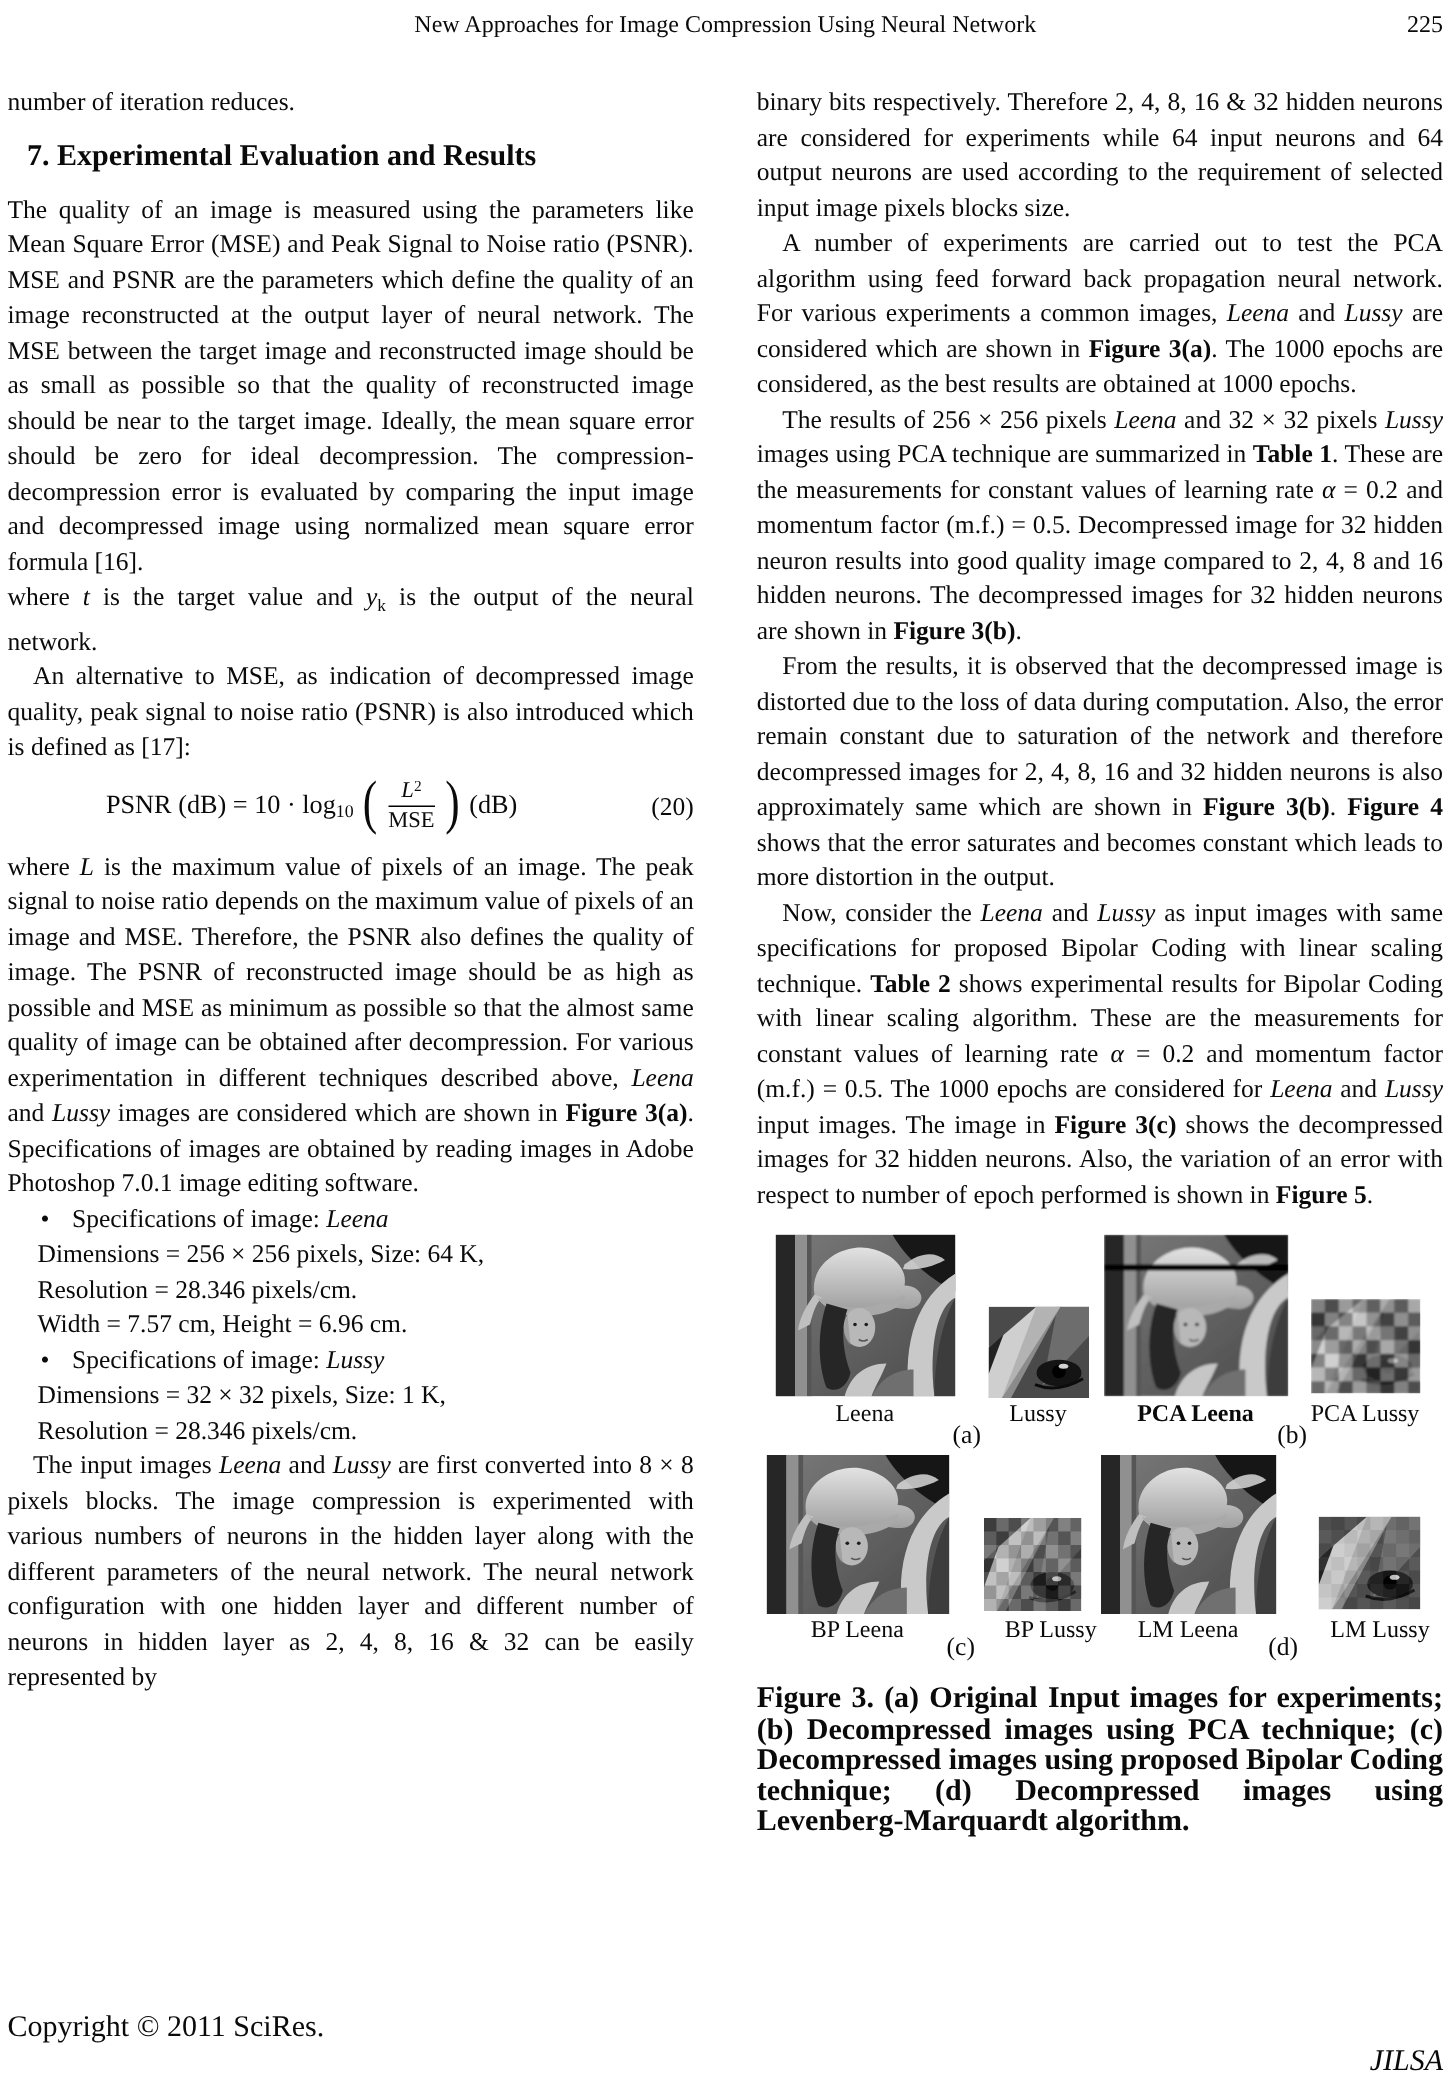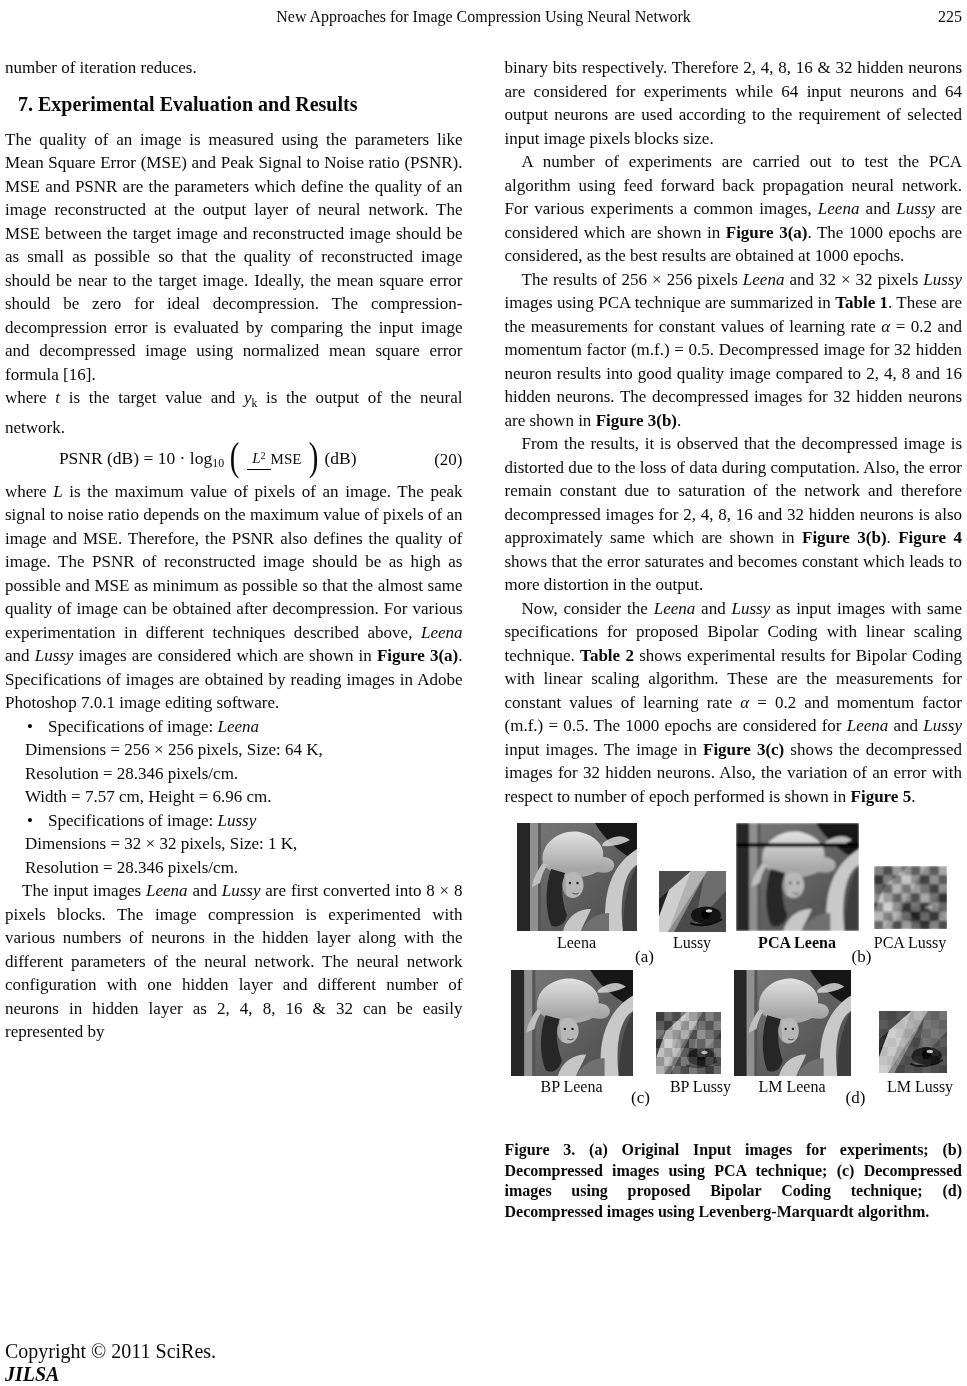--- a/index.html
+++ b/index.html
@@ -27,44 +27,44 @@
     font-family:"Liberation Serif", serif;
   }
 
   sub { font-size:68%; vertical-align:-18%; }
   sup { font-size:68%; vertical-align:38%; }
 
   
   .equation { display:flex; align-items:center; margin:9px 0; font-size:17.5px; }
   .eq-body { flex:1; text-align:center; }
   .eq-num { width:52px; text-align:right; font-size:17px; }
-  .frac { display:inline-flex; flex-direction:row; vertical-align:middle; margin:0 1px; font-size:15px; line-height:1.15; text-align:center; }
+  .frac { display:inline-flex; flex-direction:column; vertical-align:middle; margin:0 1px; font-size:15px; line-height:1.15; text-align:center; }
   .frac .num { display:block; border-bottom:1.3px solid #000; padding:0 5px 1px 5px; }
   .frac .den { display:block; padding-top:1px; }
   .bigp { font-size:40px; font-weight:400; vertical-align:middle; display:inline-block; transform:scaleX(.72); line-height:0; position:relative; top:-3px; }
 
   
   .bullet-row { display:flex; padding-left:22px; font-size:17px; line-height:23.5px; }
   .bullet-glyph { width:21px; flex:none; }
   .spec-line { padding-left:20px; font-size:17px; line-height:23.5px; }
 
   
   .fig-area { position:relative; height:302px; margin-top:6px; }
   .fig-img { position:absolute; overflow:hidden; }
   .fig-img svg { width:100%; height:100%; display:block; }
   .fig-label { position:absolute; text-align:center; font-size:16px; line-height:18px; }
   .fig-marker { position:absolute; width:44px; text-align:center; font-size:17px; }
 
   .fig-caption {
-    font-size:16px; font-weight:bold; line-height:20.5px; text-align:justify; margin-top:24px;
+    font-size:20px; font-weight:bold; line-height:20.5px; text-align:justify; margin-top:6px;
   }
 
   
   .pg-footer { position:absolute; left:5px; right:5px; bottom:0; display:flex; justify-content:space-between; font-size:20px;flex-direction:column; }
-  .journal { font-weight:bold; font-style:italic; }
+  .journal { font-weight:normal; font-style:italic;text-align:right; }
 </style>
 </head>
 <body>
 
 <div class="page">
 
   <div class="pg-header">
     <div class="pg-title">New Approaches for Image Compression Using Neural Network</div>
     <div class="pg-num">225</div>
   </div>
@@ -73,20 +73,21 @@
 
     <div class="col">
       <p class="just">number of iteration reduces.</p>
 
       <h2 class="section">7. Experimental Evaluation and Results</h2>
 
       <p class="just">The quality of an image is measured using the parameters like Mean Square Error (MSE) and Peak Signal to Noise ratio (PSNR). MSE and PSNR are the parameters which define the quality of an image reconstructed at the output layer of neural network. The MSE between the target image and reconstructed image should be as small as possible so that the quality of reconstructed image should be near to the target image. Ideally, the mean square error should be zero for ideal decompression.  The compression-decompression error is evaluated by comparing the input image and decompressed image using normalized mean square error formula [16].</p>
 
 
       <p class="just"><span>where </span><i>t</i><span> is the target value and </span><i>y</i><sub>k</sub><span> is the output of the neural network.</span></p>
+      <p class="just indent">An alternative to MSE, as indication of decompressed image quality, peak signal to noise ratio (PSNR) is also introduced which is defined as [17]:</p>
 
       <div class="equation">
         <span class="eq-body">
           <span>PSNR (dB) = 10 · log</span><sub>10</sub>
           <span class="bigp">(</span>
           <span class="frac">
             <span class="num"><i>L</i><sup>2</sup></span>
             <span class="den">MSE</span>
           </span>
           <span class="bigp">)</span>

